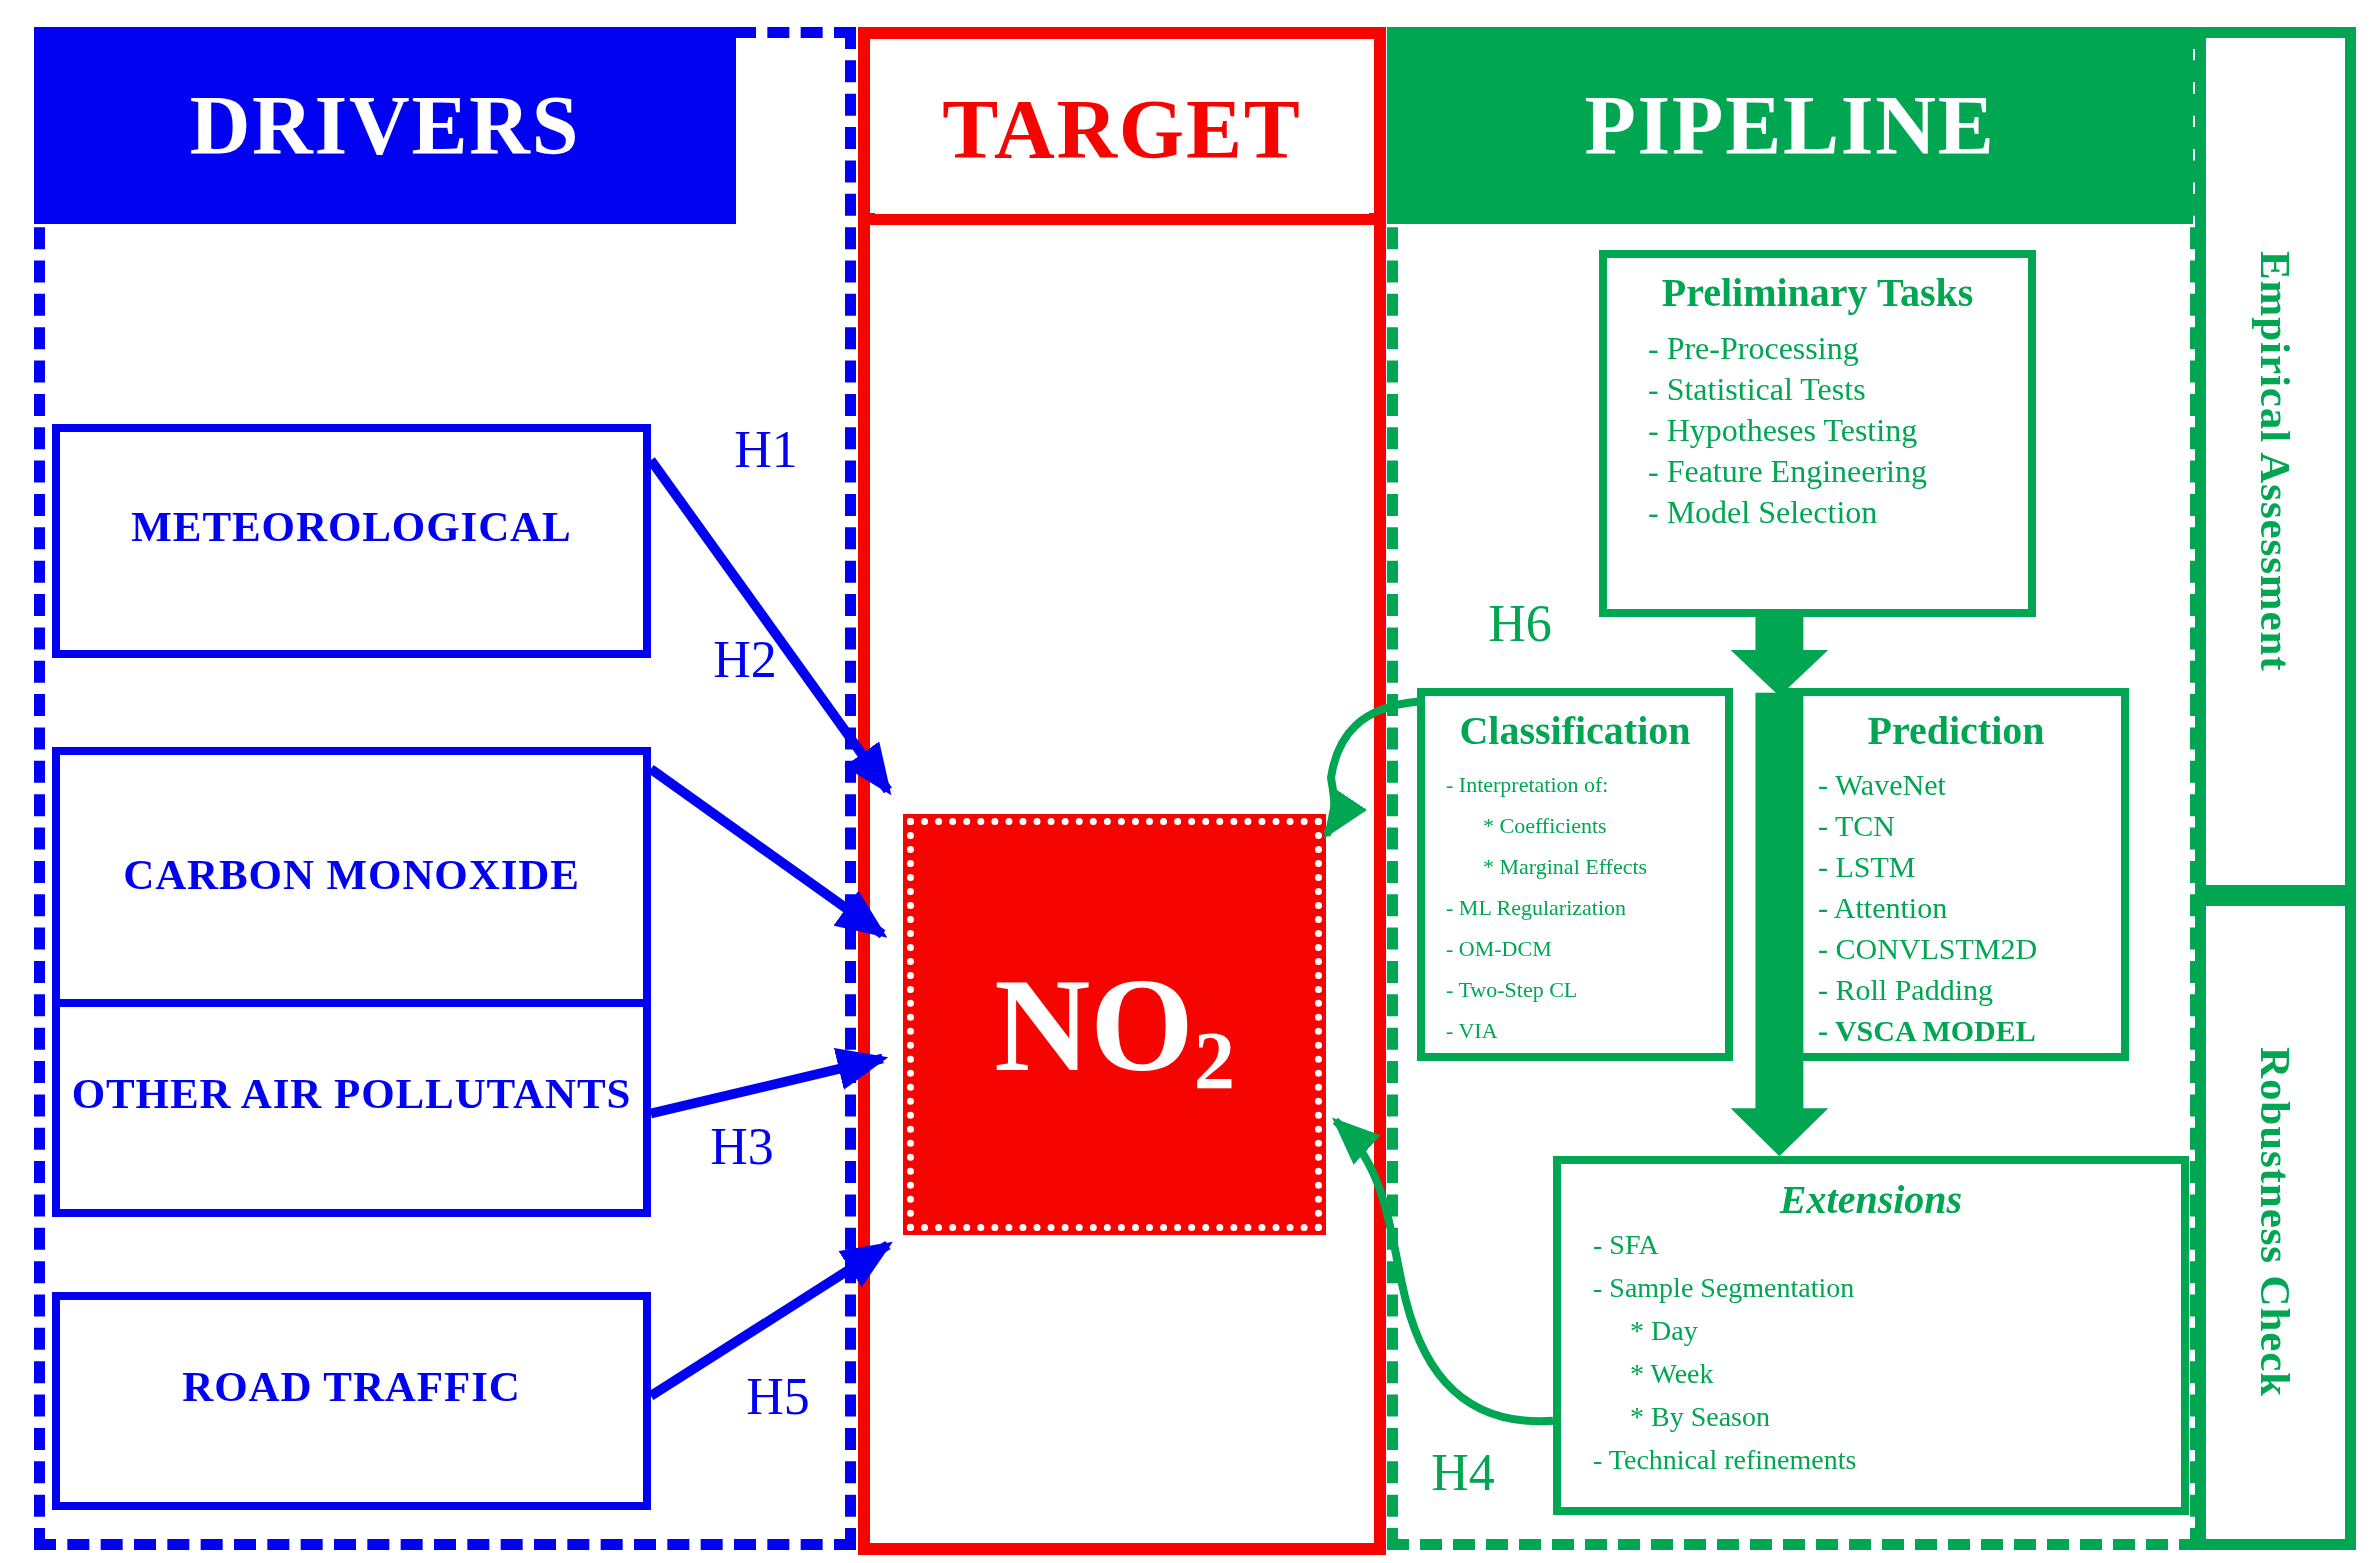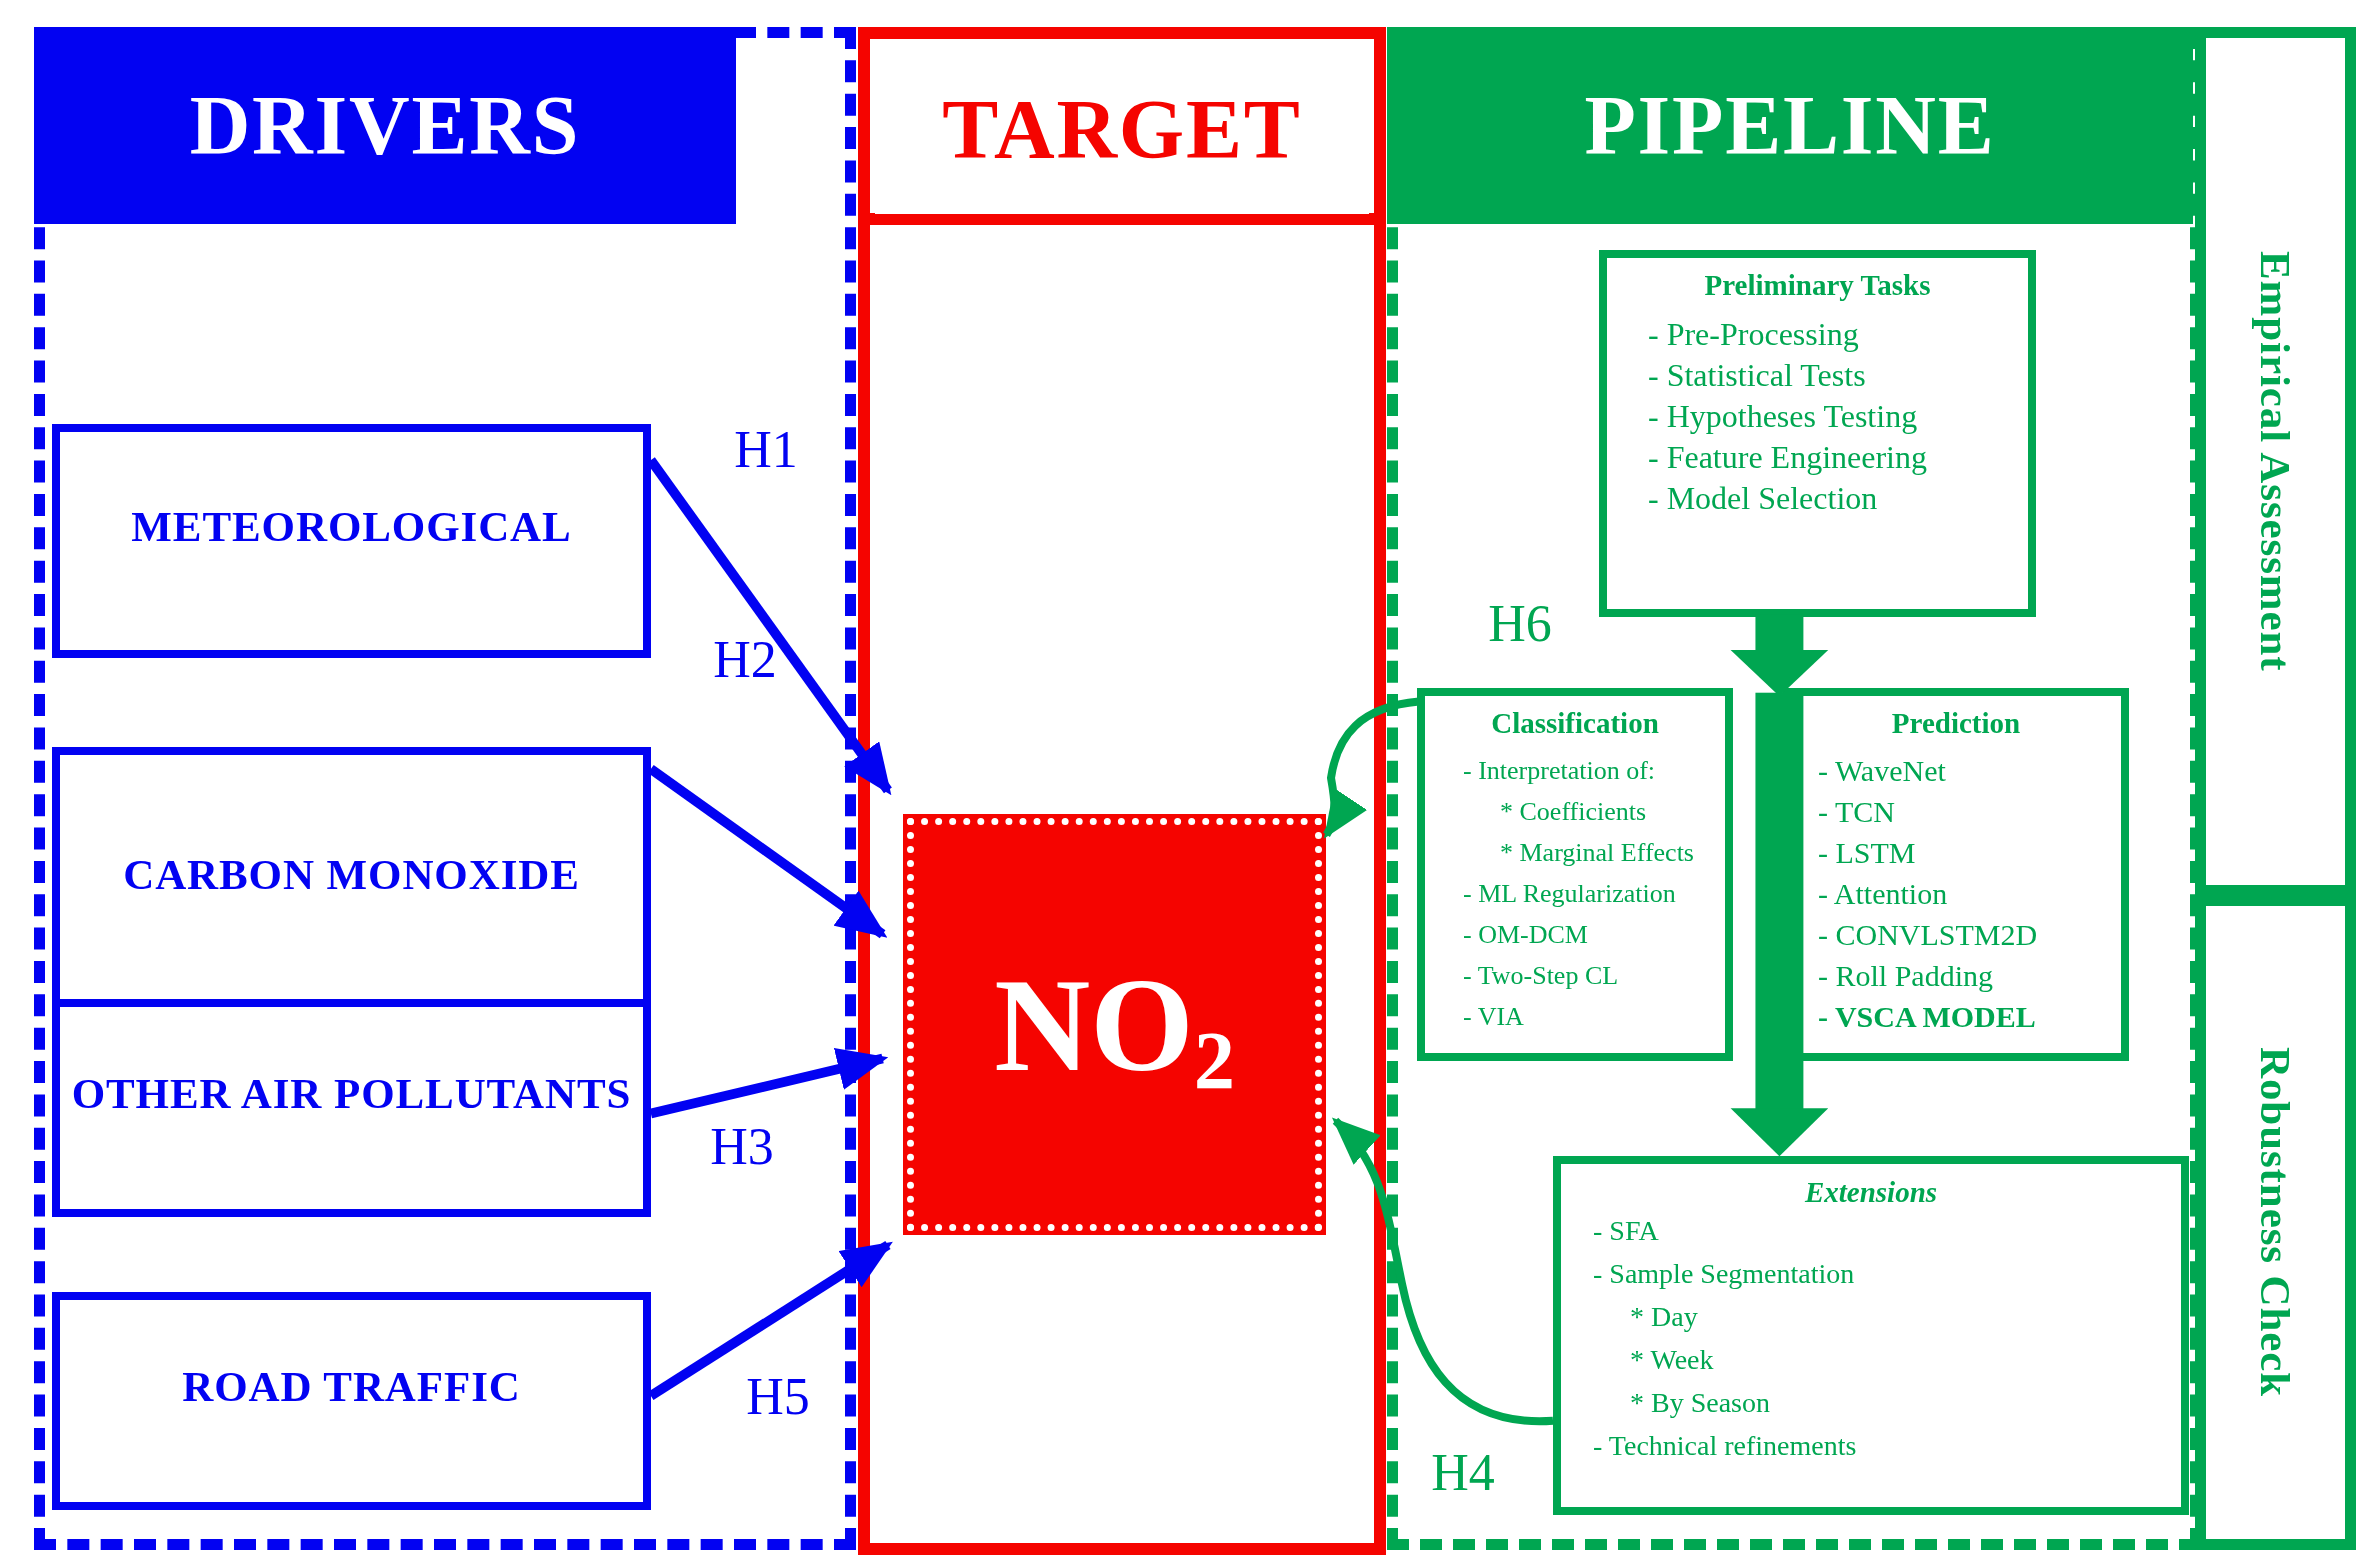--- a/index.html
+++ b/index.html
@@ -40,27 +40,27 @@
 
   
   .no2-box{left:903px; top:814px; width:423px; height:421px; background:var(--red); z-index:5;}
   .no2-inner{position:absolute; inset:3.6px; border:7px dotted #fff;}
   .no2-text{position:absolute; inset:0; display:flex; align-items:center; justify-content:center;
             color:#fff; font-weight:bold; font-size:133px;}
   .no2-text sub{font-size:0.62em; vertical-align:baseline; position:relative; top:0.22em; line-height:0;}
 
   
   .pbox{border:8px solid var(--green); background:#fff; color:var(--green); z-index:4;}
-  .pbox .ptitle{font-weight:bold; font-size:29px; text-align:center; margin-top:10.7px;}
+  .pbox .ptitle{font-weight:bold; font-size:40px; text-align:center; margin-top:10.7px;}
   .pbox ul{list-style:none; margin:0; padding:0;}
   .pbox li{white-space:nowrap;}
   .prelim-box{left:1599px; top:250px; width:437px; height:367px;}
   .prelim-box ul{margin-top:12.4px; padding-left:41px; font-size:32px; line-height:41px;}
   .class-box{left:1417px; top:688px; width:316px; height:373px;}
-  .class-box ul{margin-top:10.7px; padding-left:38px; font-size:26px; line-height:41px;}
+  .class-box ul{margin-top:10.7px; padding-left:21px; font-size:22px; line-height:41px;}
   .pred-box{left:1783px; top:688px; width:346px; height:373px;}
   .pred-box ul{margin-top:10.7px; padding-left:27px; font-size:30px; line-height:41px;}
   .ext-box{left:1553px; top:1156px; width:636px; height:359px;}
   .ext-box .ptitle{margin-top:12.4px;font-style:italic;}
   .ext-box ul{padding-left:32px; font-size:28px; line-height:43px;}
   .indent{padding-left:37px;}
   .bold-item{font-weight:bold;}
 
   
   .side-box{left:2195px; width:161px; border:11.5px solid var(--green); background:#fff; z-index:4;}

